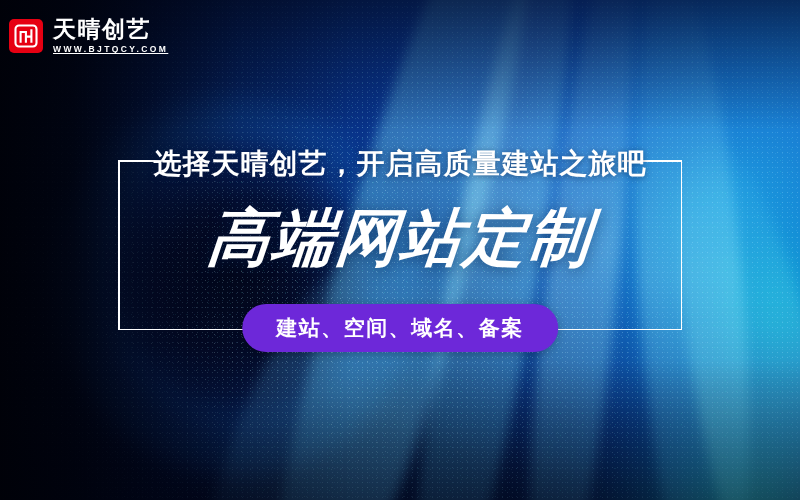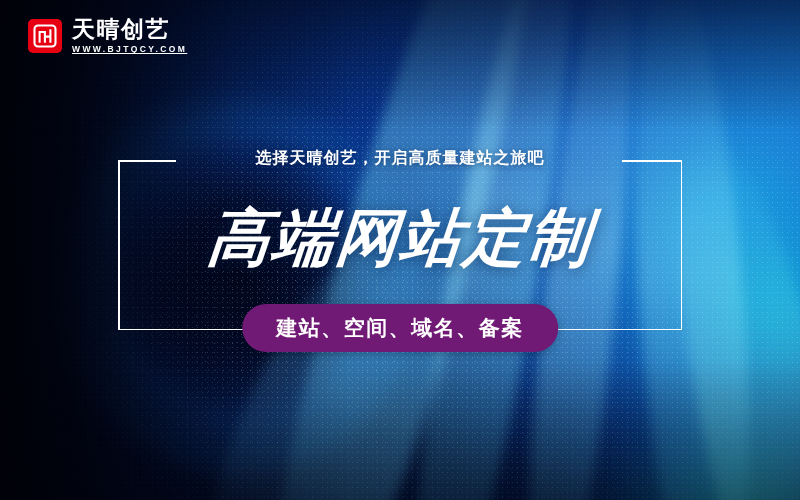--- a/index.html
+++ b/index.html
@@ -121,21 +121,21 @@
   
   .bg-vignette {
     position:absolute; inset:0;
     background:
       linear-gradient(90deg, rgba(0,1,8,.97) 0%, rgba(0,2,12,.90) 9%, rgba(0,3,18,.62) 19%, rgba(0,4,22,.22) 30%, rgba(0,0,0,0) 44%),
       linear-gradient(180deg, rgba(0,2,14,.55) 0%, rgba(0,0,0,0) 26%, rgba(0,0,0,0) 72%, rgba(0,2,14,.42) 100%);
   }
 
   
   .logo {
-    position:absolute; left:28px; top:18px;
+    position:absolute; left:9px; top:18px;
     display:flex; align-items:center; gap:10px;
     z-index:6;
   }
   .logo-mark {
     width:34px; height:34px;
     background:#e60012;
     border-radius:5px;
     position:relative;
     flex:0 0 auto;
     display:flex; align-items:center; justify-content:center;
@@ -174,21 +174,21 @@
   .edge-top-l  { left:0;  top:0; height:1.5px; width:58px; }
   .edge-top-r  { right:0; top:0; height:1.5px; width:60px; }
   .edge-bot-l  { left:0;  bottom:0; height:1.5px; width:146px; }
   .edge-bot-r  { right:0; bottom:0; height:1.5px; width:138px; }
 
   .tagline {
     position:absolute;
     left:0; right:0; top:-10px;
     text-align:center;
     color:#ffffff;
-    font-size:16px;
+    font-size:28px;
     font-weight:bold;
     letter-spacing:1px;
     line-height:1;
     white-space:nowrap;
     text-shadow:0 1px 6px rgba(0,20,60,.55);
     z-index:5;
   }
 
   .headline {
     position:absolute;
@@ -203,21 +203,21 @@
     font-style:italic;
     transform:skewX(-5deg);
     text-shadow:0 2px 14px rgba(0,25,70,.55);
     z-index:5;
   }
 
   .pill {
     position:absolute;
     left:50%; bottom:-22px;
     transform:translateX(-50%);
-    background:#701a75;
+    background:#6d28d9;
     color:#ffffff;
     font-size:21px;
     font-weight:bold;
     letter-spacing:1.5px;
     line-height:1;
     padding:13px 34px 14px;
     border-radius:24px;
     white-space:nowrap;
     z-index:6;
     box-shadow:0 2px 10px rgba(0,0,0,.22);

